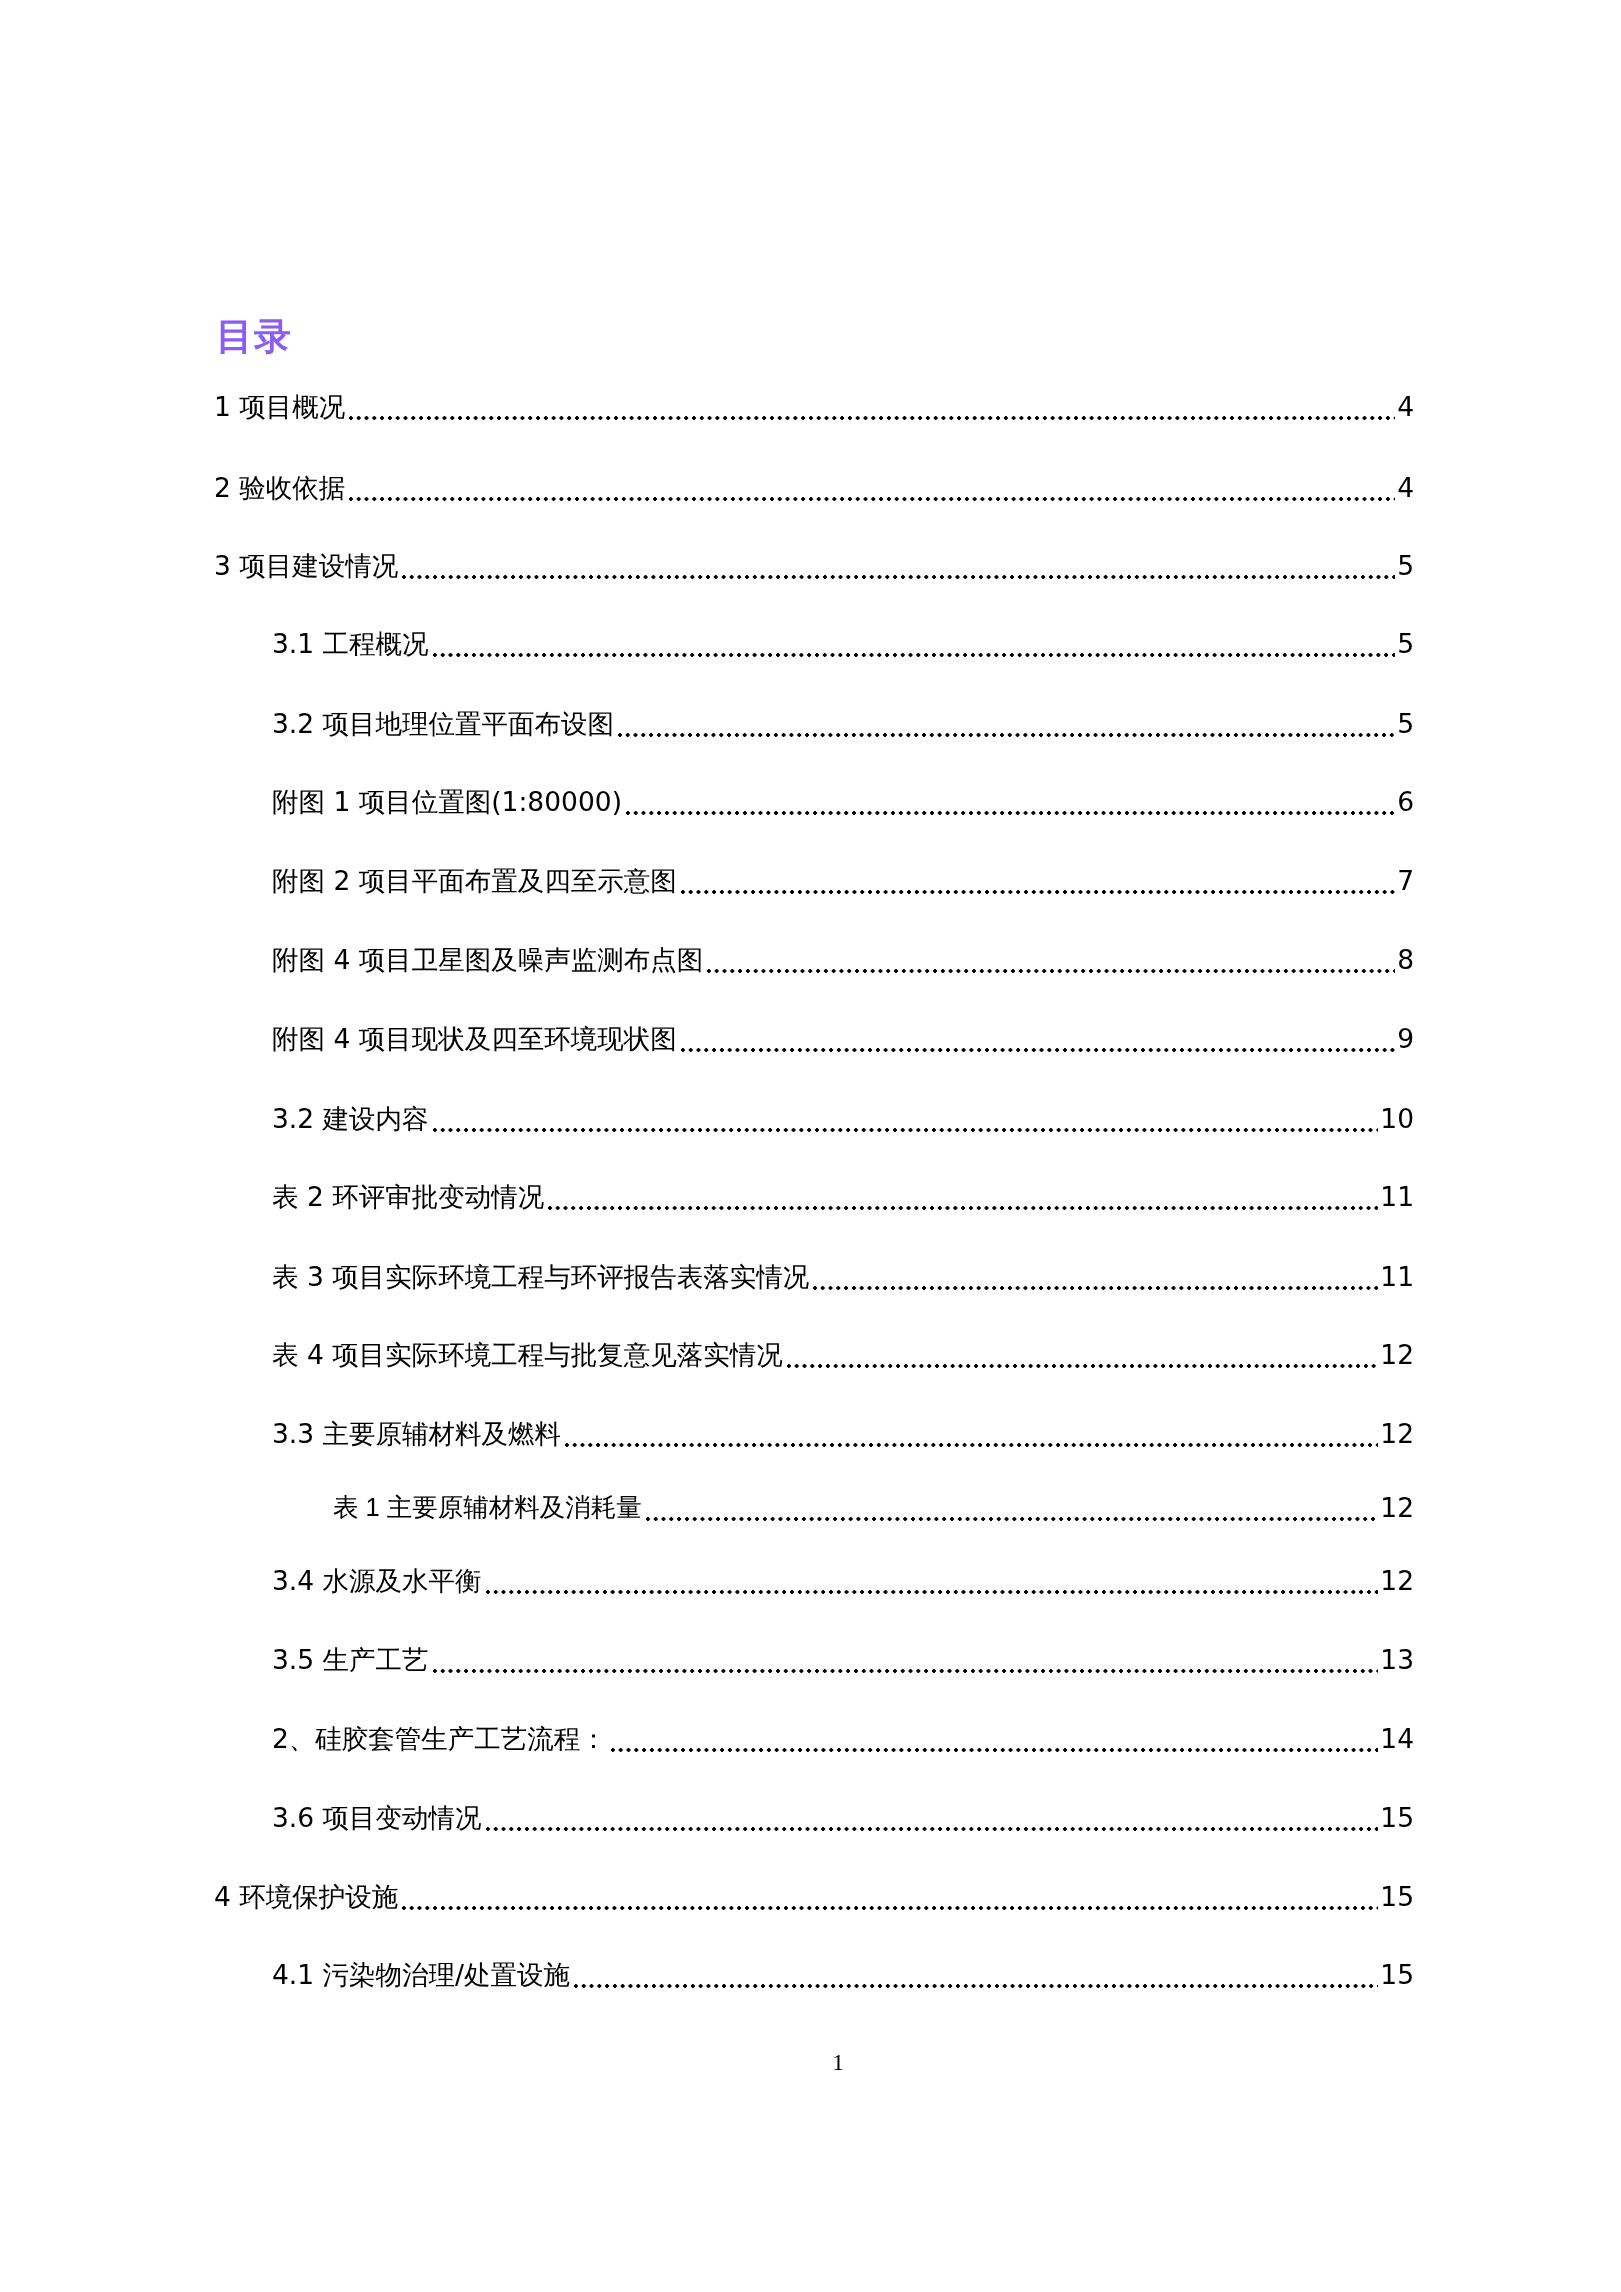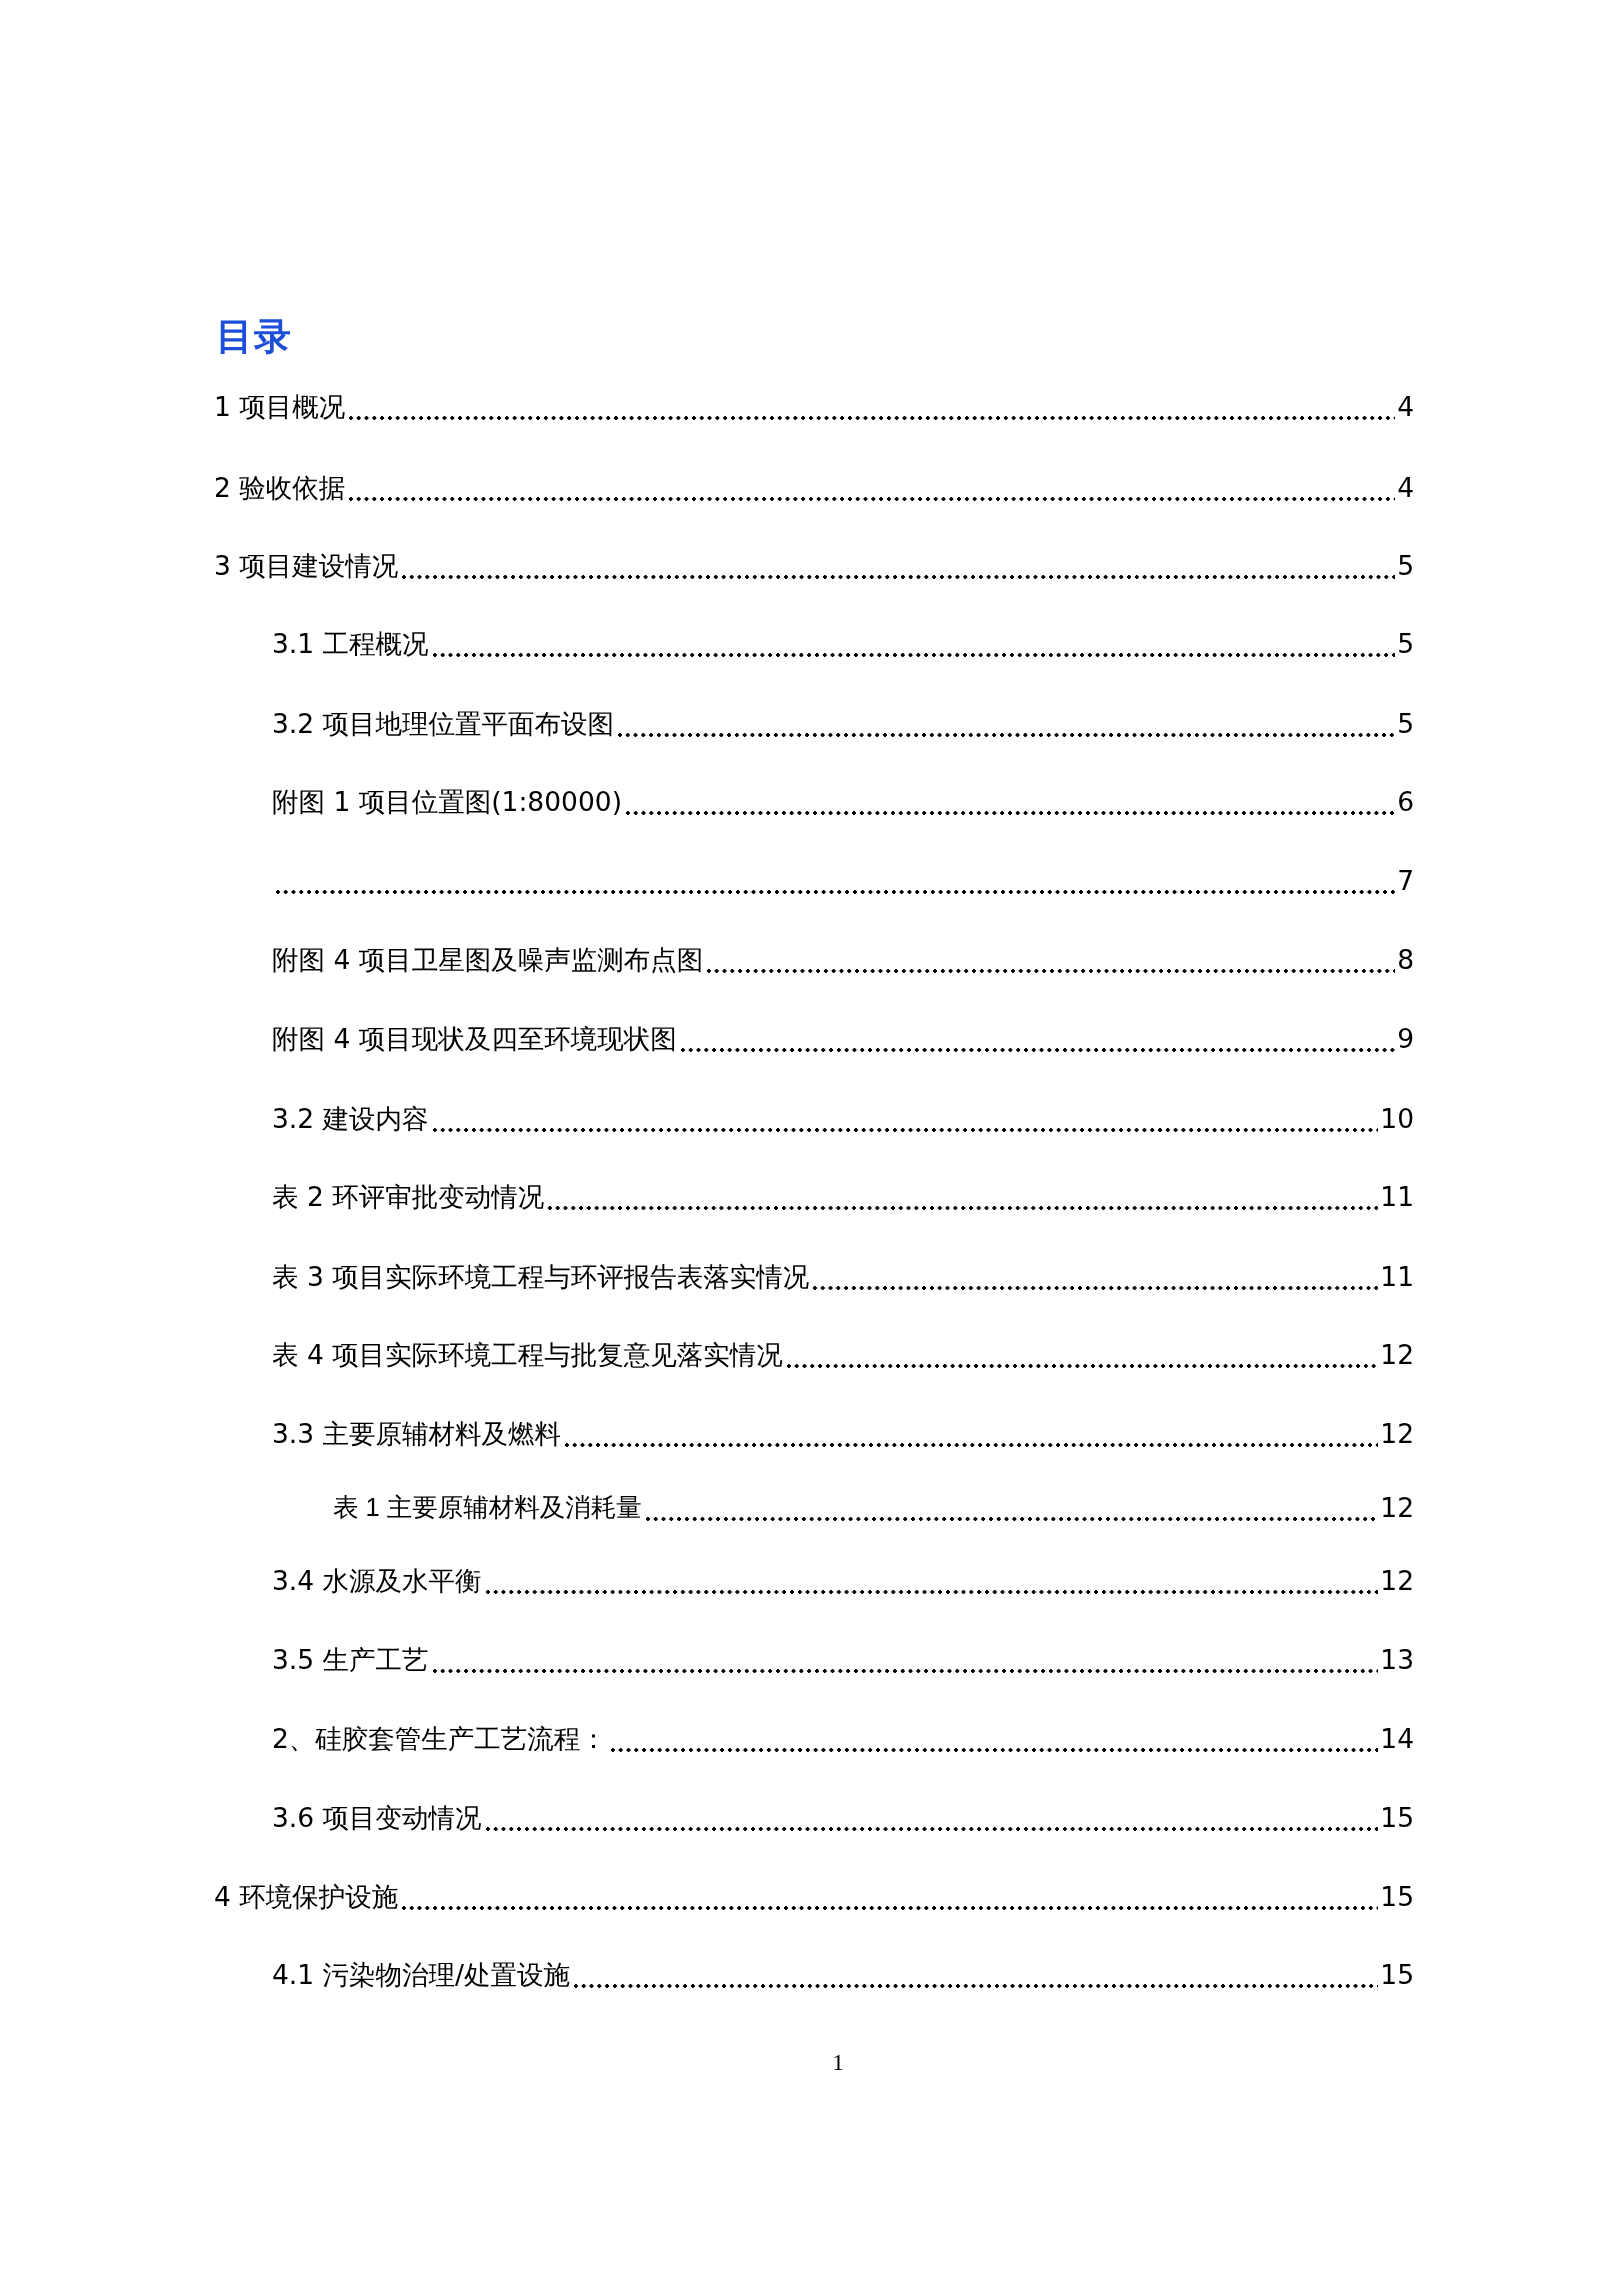--- a/index.html
+++ b/index.html
@@ -1,19 +1,19 @@
 <!DOCTYPE html>
 <html><head>
 <meta charset="utf-8">
 <style>
   html, body { margin: 0; padding: 0; background: #ffffff; }
   body { width: 1621px; height: 2293px; position: relative; overflow: hidden;
          font-family: "DejaVu Sans", "Liberation Sans", sans-serif; color: #000; }
   .toc-title { position: absolute; left: 216px; top: 312px; font-size: 37px; line-height: 49px;
-               color: #1d4ed8; font-weight: bold; letter-spacing: 1px; }
+               color: #8b5cf6; font-weight: bold; letter-spacing: 1px; }
   .toc-row { position: absolute; left: 0; width: 1621px; height: 39px; display: flex; align-items: center; }
   .toc-row .label { white-space: nowrap; font-size: 26.5px; line-height: 39px; }
   .toc-row .leader { flex: 1; height: 39px; margin: 0 2px;
       background-image: radial-gradient(circle, #000 1.6px, transparent 1.8px);
       background-size: 7.8px 7.8px; background-repeat: repeat-x; background-position: 0 26.5px; }
   .toc-row .page { font-size: 26.5px; line-height: 39px; white-space: nowrap; }
   .lvl1 { padding-left: 214px; padding-right: 207px; box-sizing: border-box; }
   .lvl2 { padding-left: 272px; padding-right: 207px; box-sizing: border-box; text-align: center; }
   .lvl3 { padding-left: 333px; padding-right: 207px; box-sizing: border-box; }
   .lvl3 .label { font-family: Liberation Sans, sans-serif; font-size: 25.5px; }
@@ -50,20 +50,21 @@
       <span class="label">3.2 项目地理位置平面布设图 </span>
       <span class="leader"></span>
       <span class="page">5</span>
     </div>
   <div class="toc-row lvl2" style="top:782px">
       <span class="label">附图 1    项目位置图(1:80000)</span>
       <span class="leader"></span>
       <span class="page">6</span>
     </div>
   <div class="toc-row lvl2" style="top:861px">
+      <span class="label">附图 2  项目平面布置及四至示意图</span>
       <span class="leader"></span>
       <span class="page">7</span>
     </div>
   <div class="toc-row lvl2" style="top:940px">
       <span class="label">附图 4    项目卫星图及噪声监测布点图</span>
       <span class="leader"></span>
       <span class="page">8</span>
     </div>
   <div class="toc-row lvl2" style="top:1019px">
       <span class="label">附图 4    项目现状及四至环境现状图 </span>

